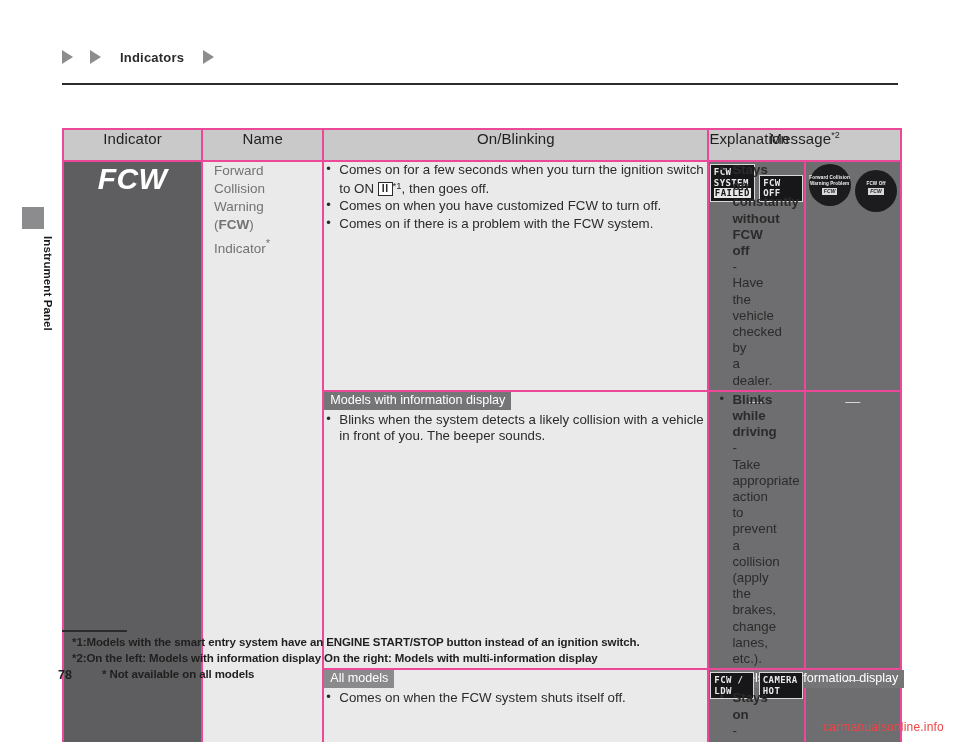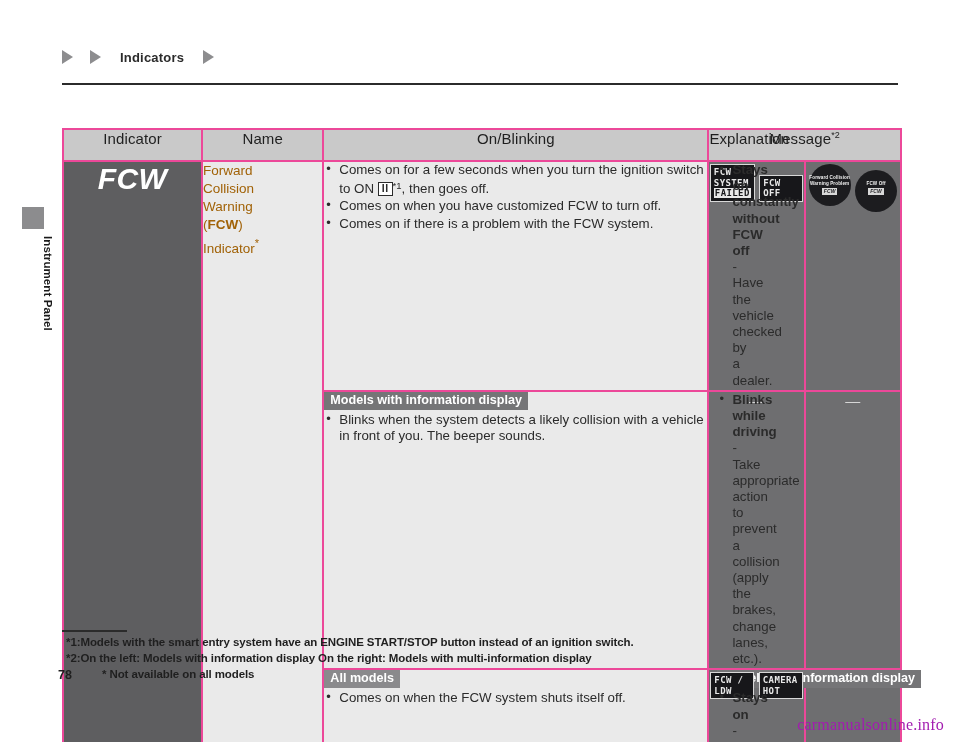--- a/index.html
+++ b/index.html
@@ -111,23 +111,24 @@
     letter-spacing: .5px;
   }
 
   
   .name-cell {
     background: #eaeaea;
     vertical-align: middle;
     padding: 4px 5px;
   }
   .name-cell .nm {
-    color: #a16207;
+    color: #737373;
     font-size: 13.5px;
     line-height: 18px;
+    margin-left: 11px;
   }
   .name-cell b { font-weight: bold; }
   .name-cell sup { font-size: 11px; }
 
   
   .cell {
     background: #eaeaea;
     padding: 6px 7px 7px 7px;
     color: #2b2b2b;
     font-size: 13.3px;
@@ -153,21 +154,20 @@
   
   .chip {
     display: inline-block;
     background: #757577;
     color: #ffffff;
     font-size: 12.6px;
     line-height: 15px;
     padding: 1px 6px 2px 6px;
     margin: 0 0 2px 0;
     white-space: nowrap;
-    font-weight: bold;
   }
   .chip.light {
     background: #8a8a8c;
   }
 
   
   .keyglyph {
     display: inline-block;
     border: 1.5px solid #2b2b2b;
     background: #ffffff;
@@ -252,21 +252,21 @@
 
   
   .fn-rule {
     position: absolute;
     left: 62px; top: 630px;
     width: 65px; height: 2px;
     background: #2b2b2b;
   }
   .footnotes {
     position: absolute;
-    left: 66px; top: 634px;
+    left: 72px; top: 634px;
     width: 840px;
     color: #1f1f1f;
     font-size: 11.5px;
     font-weight: bold;
     line-height: 16px;
     letter-spacing: -.1px;
   }
   .footnotes .ln { white-space: nowrap; }
   .footnotes .engbtn { font-weight: bold; }
   .star-note {
@@ -282,24 +282,23 @@
     left: 58px; top: 668px;
     color: #1f1f1f;
     font-size: 12.5px;
     font-weight: bold;
   }
 
   
   .watermark {
     position: absolute;
     right: 16px; bottom: 8px;
-    color: #a21caf;
-    font-size: 16px;
+    color: #ef4444;
+    font-size: 12px;
     letter-spacing: .2px;
-    font-family: Liberation Serif, serif;
   }
 </style>
 </head>
 <body>
 
 <div class="page">
 
   <div class="side-tab"></div>
   <div class="side-label">Instrument Panel</div>
 

